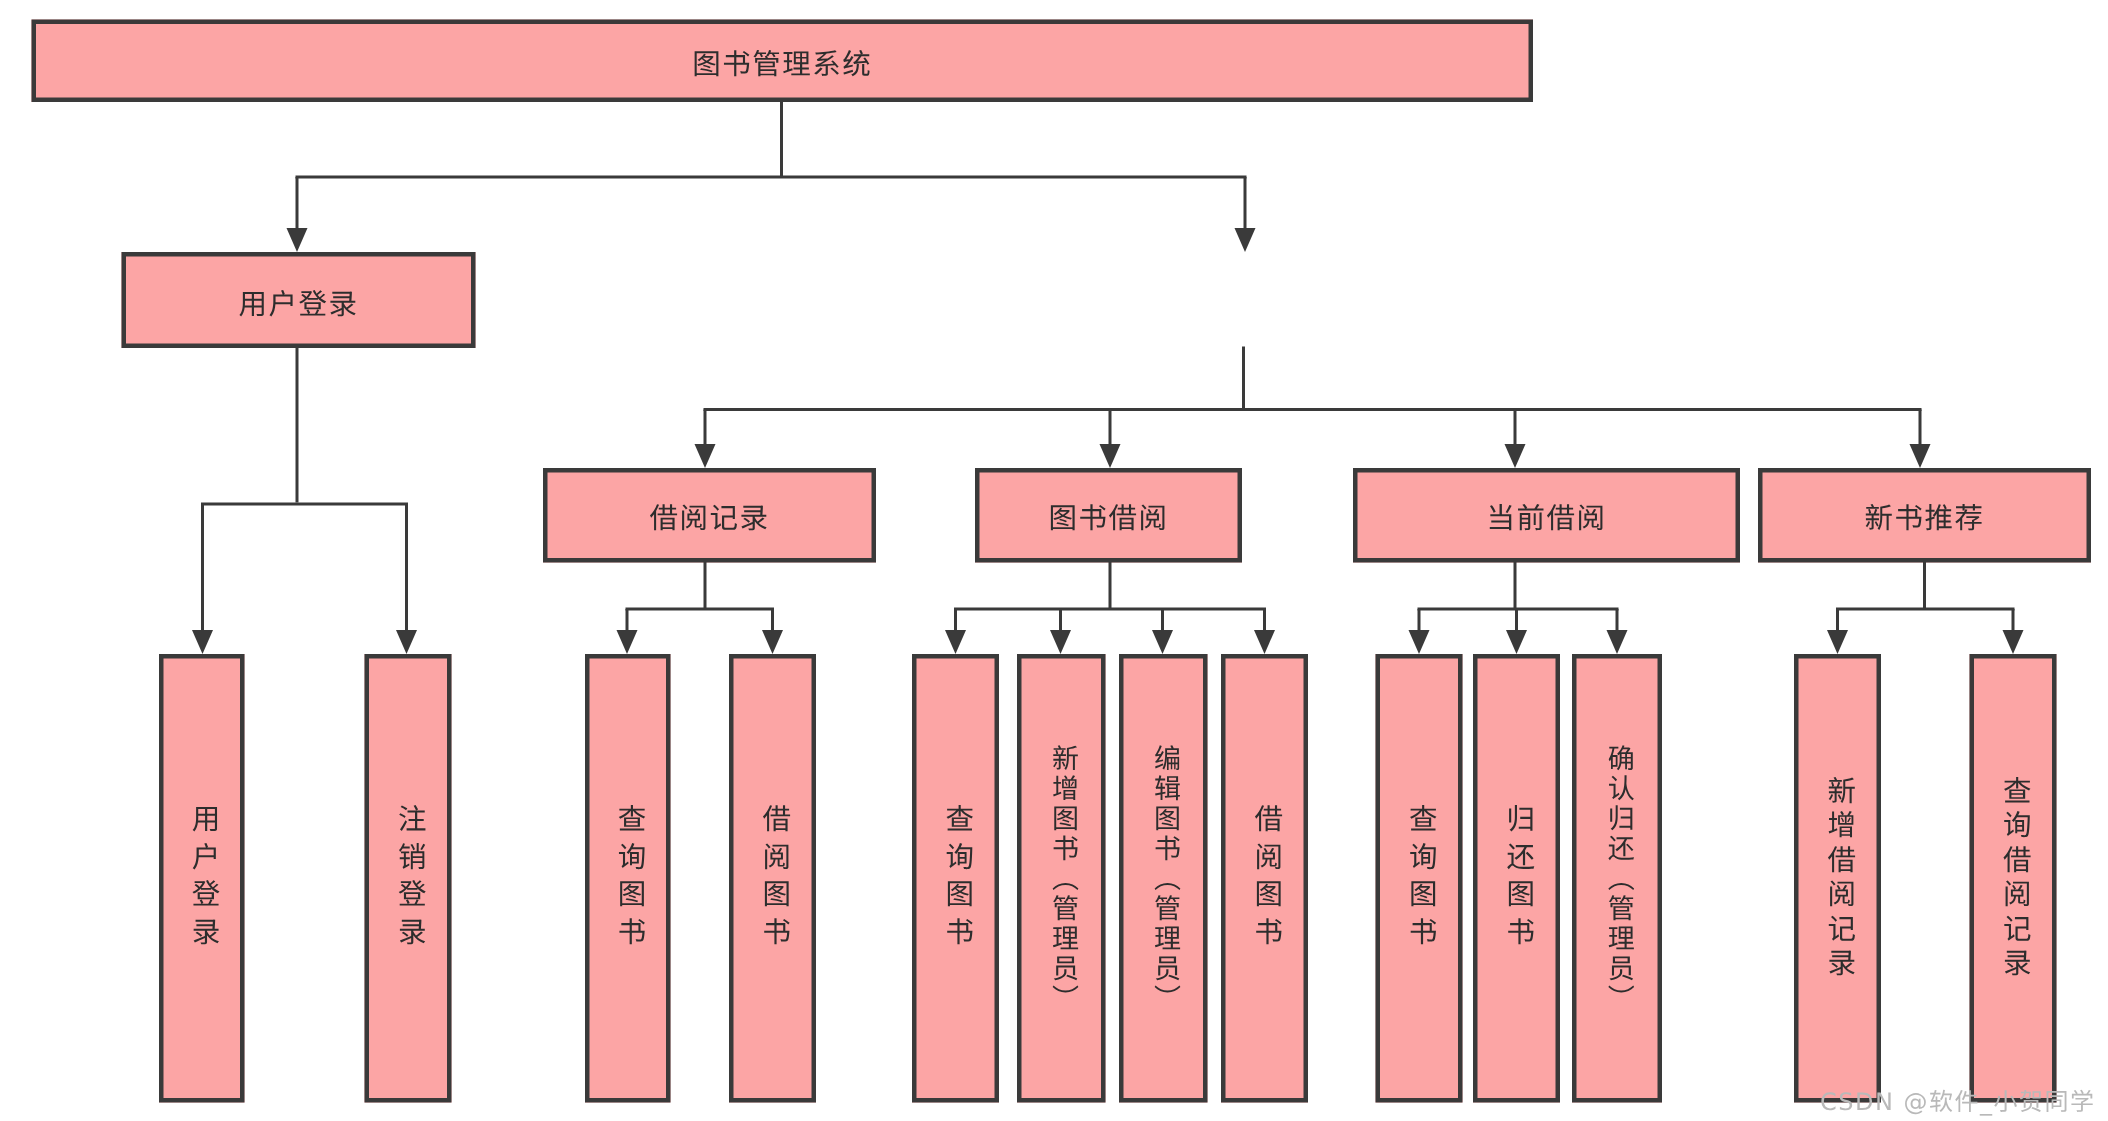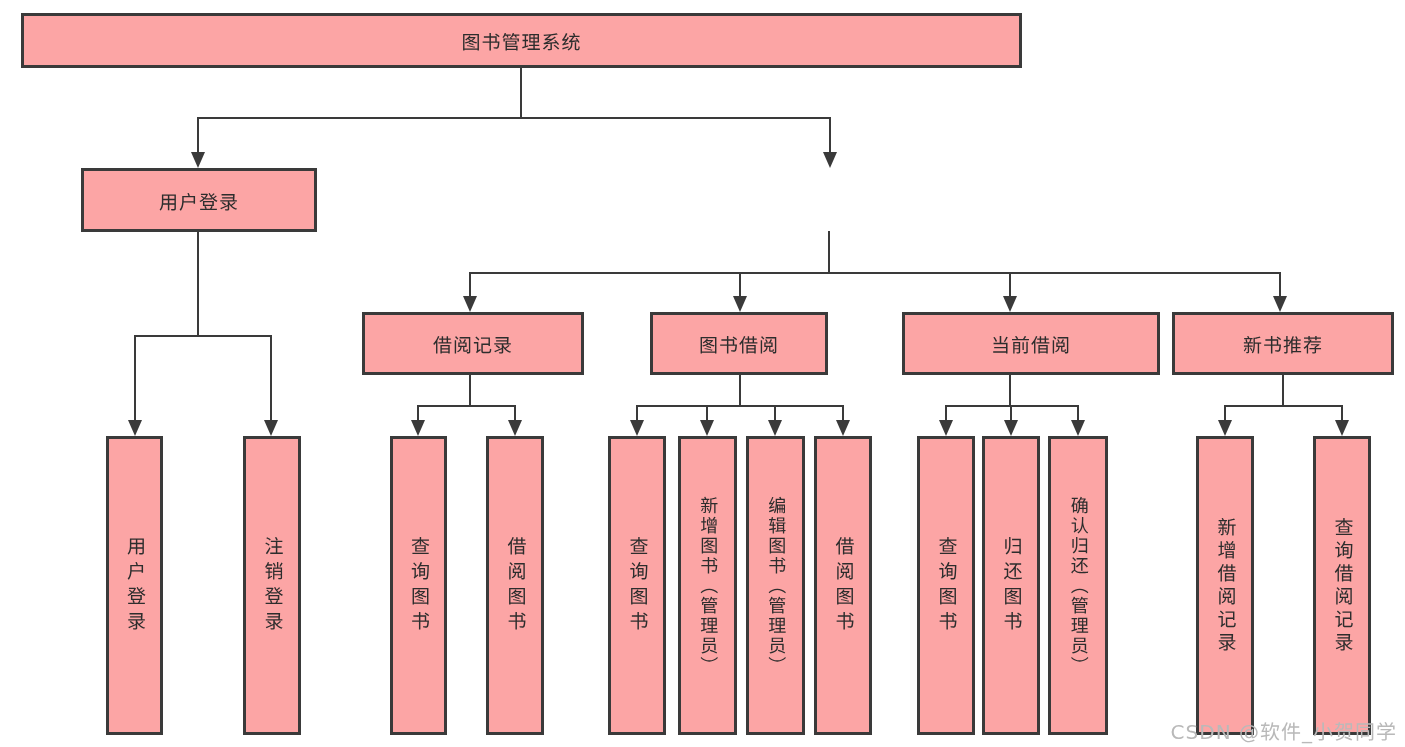--- a/index.html
+++ b/index.html
@@ -60,21 +60,21 @@
     width: 0;
     height: 0;
     border-left: 7px solid transparent;
     border-right: 7px solid transparent;
     border-top: 16px solid #3a3a3a;
   }
   .watermark {
     position: absolute;
     right: 8px;
     bottom: 2px;
-    font-size: 20px;
+    font-size: 16px;
     color: #b9b9b9;
     letter-spacing: 1px;
     z-index: 5;
   }
 </style>
 </head>
 <body>
 
 <div class="canvas">
 

